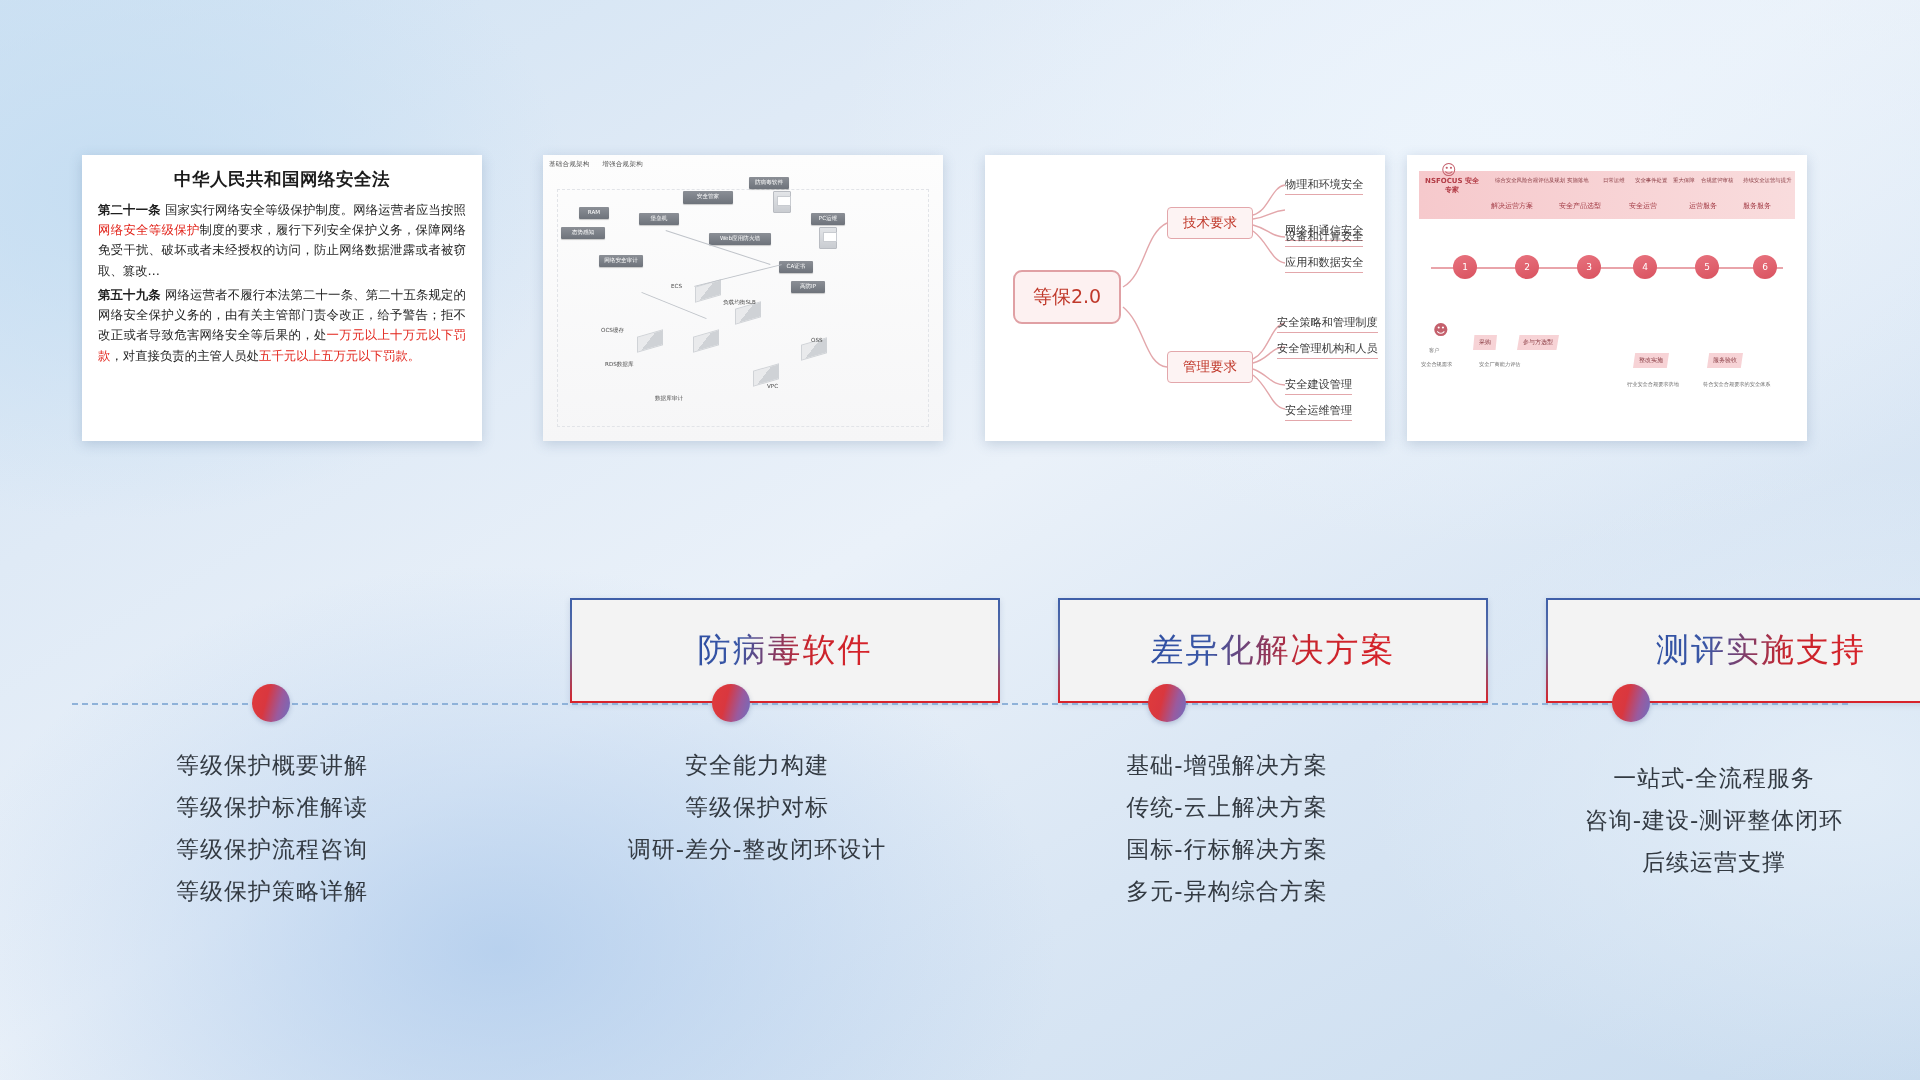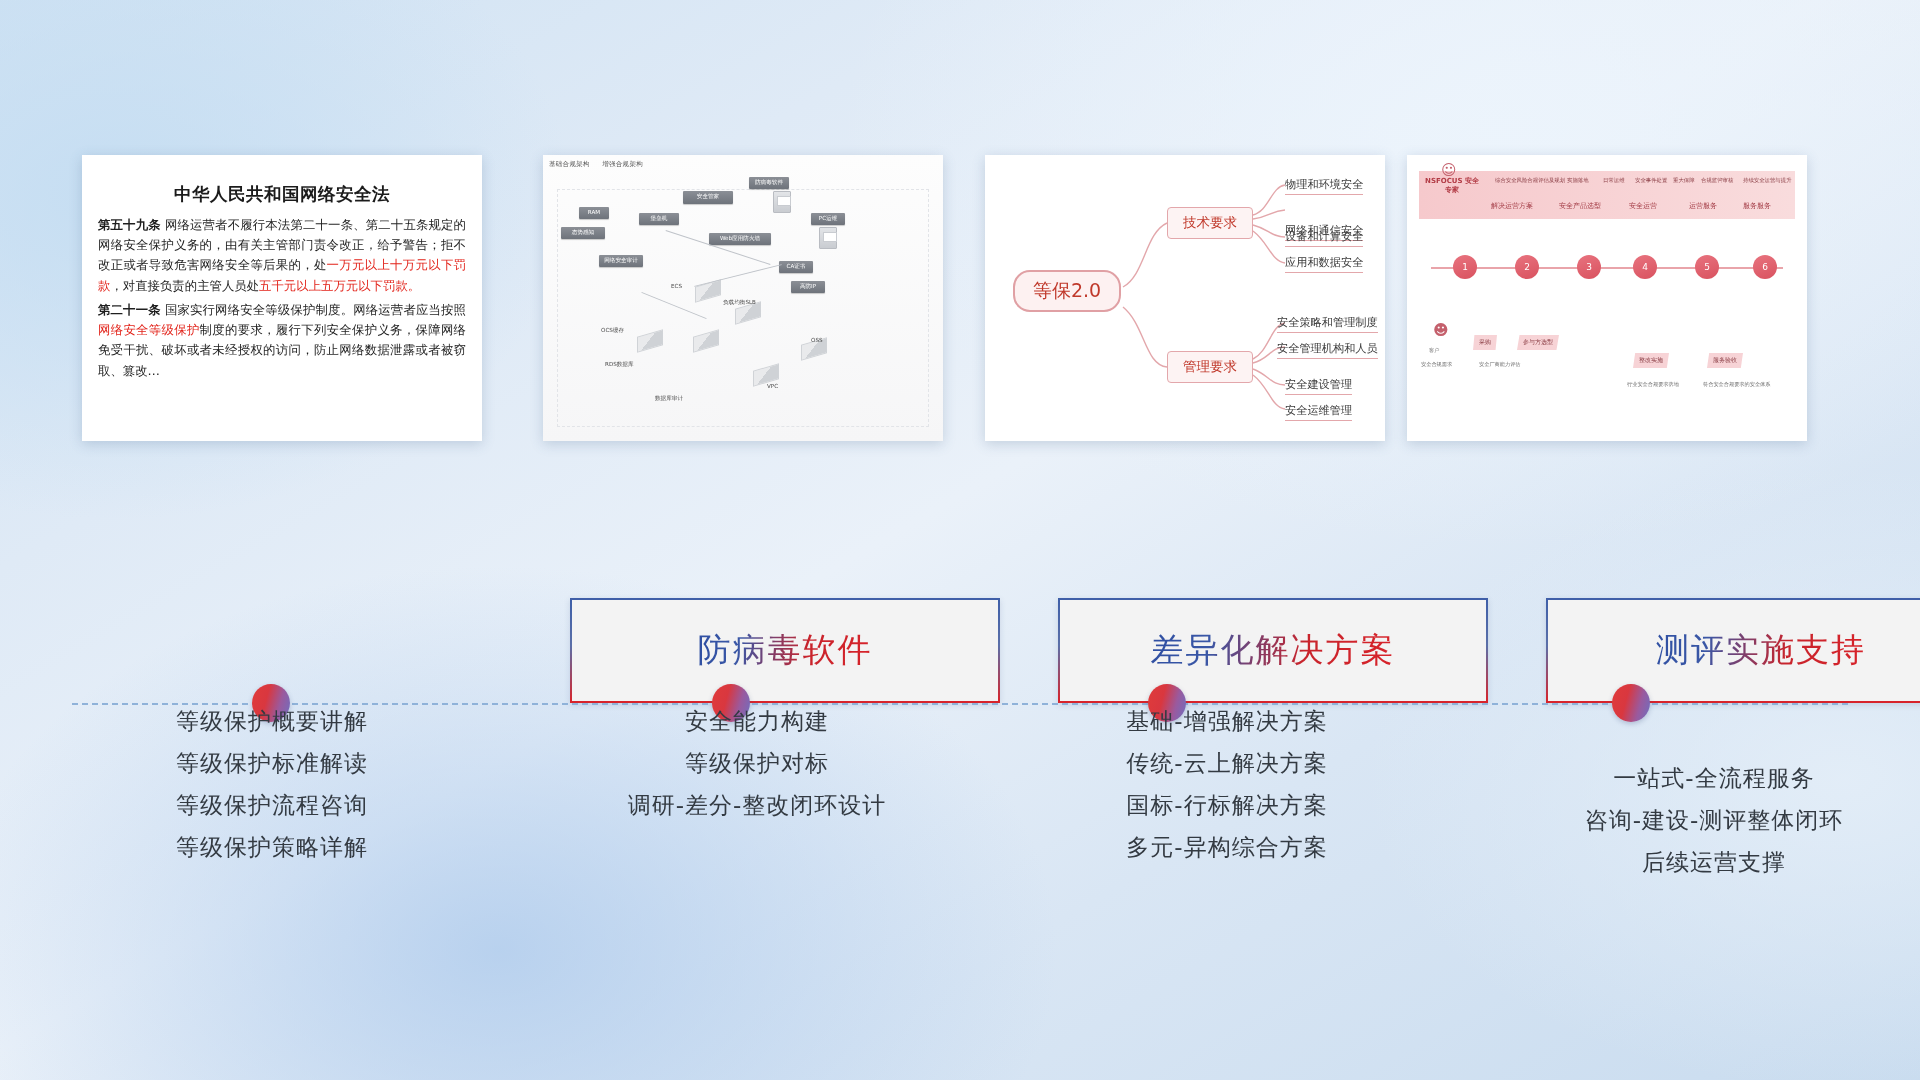--- a/index.html
+++ b/index.html
@@ -21,21 +21,21 @@
     position:absolute; top:155px; height:286px; width:400px;
     background:#fff; box-shadow:0 3px 12px rgba(60,90,130,.22);
     overflow:hidden;
   }
   .c1 { left:82px; }
   .c2 { left:543px; }
   .c3 { left:985px; }
   .c4 { left:1407px; }
 
   
-  .law { padding:27px 16px 10px 16px; }
+  .law { padding:12px 16px 10px 16px; }
   .law-title { text-align:center; font-size:17.5px; font-weight:bold; color:#1b1b1b; letter-spacing:.5px; margin-bottom:9px; }
   .law-p { font-size:12.4px; line-height:1.63; color:#1f1f1f; text-align:justify; }
   .law-p + .law-p { margin-top:4px; }
   .law-p b { font-weight:bold; }
   .law-p .red { color:#e2231a; }
 
   
   .arch { position:relative; width:100%; height:100%; background:#fafafa;
           background-image:linear-gradient(0deg,#f6f6f7,#fdfdfd); }
   .arch .hdr { position:absolute; top:5px; left:6px; font-size:6.5px; color:#555; letter-spacing:.3px;}
@@ -52,22 +52,22 @@
   .arch .svr { position:absolute; width:18px; height:22px;
     background:linear-gradient(180deg,#e3e5e8,#c9ccd1); border:1px solid #b9bcc2; border-radius:1px; }
   .arch .svr:after{ content:""; position:absolute; left:3px; top:4px; width:12px; height:8px;
     background:#fff; border:1px solid #c9ccd1;}
   .arch .txt { position:absolute; font-size:5.6px; color:#4a4a4a; white-space:nowrap; }
   .arch .ln { position:absolute; background:#bfc3c9; }
 
   
   .mm { position:relative; width:100%; height:100%; background:#fff; }
   .mm .root {
-    position:absolute; left:28px; top:115px; width:108px; height:42px;
-    border:2px solid #e0a0a4; border-radius:17px; background:#fdf1f1;
+    position:absolute; left:28px; top:115px; width:108px; height:54px;
+    border:2px solid #e0a0a4; border-radius:9px; background:#fdf1f1;
     display:flex; align-items:center; justify-content:center;
     color:#c0392b; font-size:19px; font-weight:500;
   }
   .mm .br {
     position:absolute; width:86px; height:32px; border:1.4px solid #e3a7ab;
     border-radius:4px; background:#fdf3f3; display:flex; align-items:center; justify-content:center;
     color:#c0392b; font-size:13.5px;
   }
   .mm .br.tech { left:182px; top:52px; }
   .mm .br.mgmt { left:182px; top:196px; }
@@ -111,40 +111,40 @@
 
   
   .tl-line { position:absolute; left:72px; top:703px; width:1776px; height:0;
     border-top:2.5px dashed #8fb2d9; }
   .tl-dot { position:absolute; top:684px; width:38px; height:38px; border-radius:50%;
     background:linear-gradient(105deg,#e03b3b 0%,#d9373f 38%,#9a5a9e 70%,#6d6fc0 100%);
     box-shadow:0 2px 5px rgba(60,80,130,.28); }
   .d1 { left:252px; } .d2 { left:712px; } .d3 { left:1148px; } .d4 { left:1612px; }
 
   
-  .lst { position:absolute; top:701px; width:450px; text-align:center; }
+  .lst { position:absolute; top:745px; width:450px; text-align:center; }
   .lst div { font-size:23px; color:#333a42; line-height:1.82; letter-spacing:1px; white-space:nowrap; }
   .l1 { left:47px; } .l2 { left:532px; } .l3 { left:1002px; } .l4 { left:1489px; }
   .l4 { top:758px; }
 </style>
 </head>
 <body>
 
 <div class="stage">
 
   <div class="card c1">
     <div class="law">
       <div class="law-title">中华人民共和国网络安全法</div>
       <div class="law-p">
+        <b>第二十一条</b>
+        <span>国家实行网络安全等级保护制度。网络运营者应当按照</span><span class="red">网络安全等级保护</span><span>制度的要求，履行下列安全保护义务，保障网络免受干扰、破坏或者未经授权的访问，防止网络数据泄露或者被窃取、篡改…</span>
+      </div>
+      <div class="law-p">
         <b>第五十九条</b>
         <span>网络运营者不履行本法第二十一条、第二十五条规定的网络安全保护义务的，由有关主管部门责令改正，给予警告；拒不改正或者导致危害网络安全等后果的，处</span><span class="red">一万元以上十万元以下罚款</span><span>，对直接负责的主管人员处</span><span class="red">五千元以上五万元以下罚款。</span>
-      </div>
-      <div class="law-p">
-        <b>第二十一条</b>
-        <span>国家实行网络安全等级保护制度。网络运营者应当按照</span><span class="red">网络安全等级保护</span><span>制度的要求，履行下列安全保护义务，保障网络免受干扰、破坏或者未经授权的访问，防止网络数据泄露或者被窃取、篡改…</span>
       </div>
     </div>
   </div>
 
   <div class="card c2">
     <div class="arch">
       <div class="hdr">
         <span>基础合规架构</span>
         <span>增强合规架构</span>
       </div>

